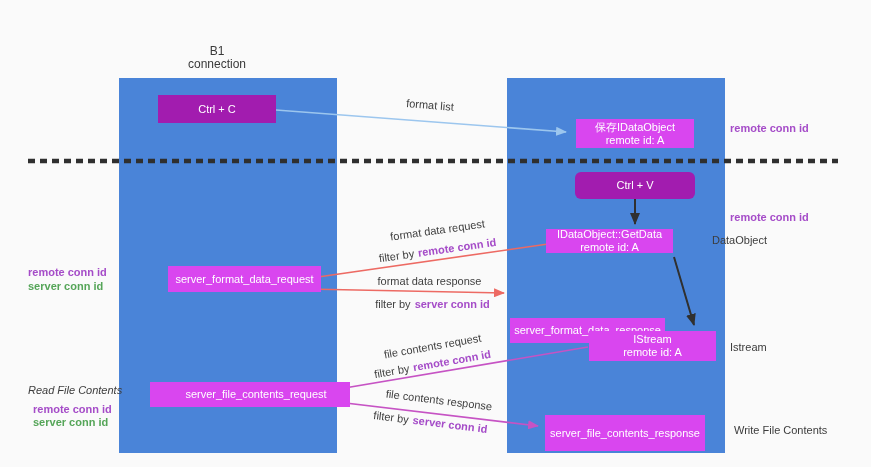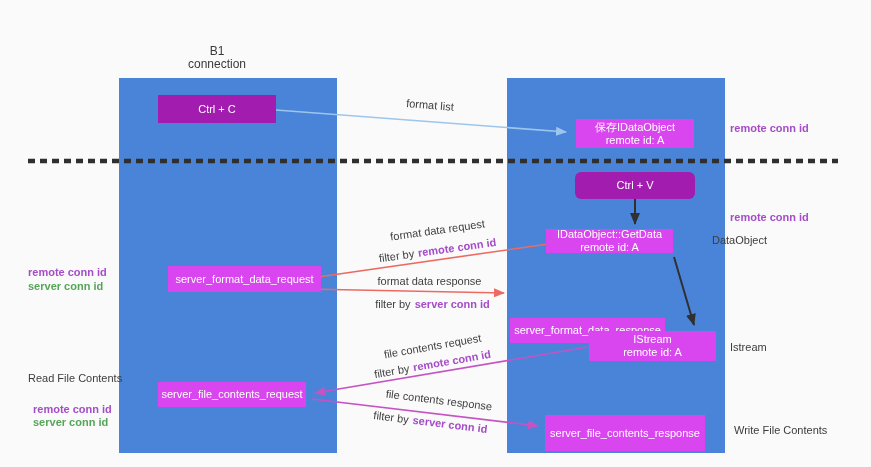--- a/index.html
+++ b/index.html
@@ -88,21 +88,21 @@
 
   <div class="node orange" style="left:510px;top:283px;width:155px;height:25px;margin-top:35px;">
     <div>server_format_data_response</div>
   </div>
 
   <div class="node orange" style="left:589px;top:331px;width:127px;height:30px;">
     <div>IStream</div>
     <div>remote id: A</div>
   </div>
 
-  <div class="node orange" style="left:158px;top:382px;width:148px;height:25px;">
+  <div class="node orange" style="left:150px;top:382px;width:188px;height:25px;padding-left:12px;">
     <div>server_file_contents_request</div>
   </div>
 
   <div class="node orange" style="left:545px;top:415px;width:160px;height:36px;">
     <div>server_file_contents_response</div>
   </div>
 
   <div class="alabel" style="left:365px;top:99px;width:130px;transform:rotate(4.5deg);">format list</div>
 
   <div class="alabel" style="left:380px;top:224px;width:115px;transform:rotate(-8deg);">format data request</div>
@@ -126,17 +126,17 @@
   </div>
 
   <div class="side purple-b" style="left:730px;top:122px;">remote conn id</div>
   <div class="side purple-b" style="left:730px;top:211px;">remote conn id</div>
   <div class="side dark" style="left:712px;top:234px;">DataObject</div>
   <div class="side dark" style="left:730px;top:341px;">Istream</div>
   <div class="side dark" style="left:734px;top:424px;">Write File Contents</div>
 
   <div class="side purple-b" style="left:28px;top:266px;">remote conn id</div>
   <div class="side green-b" style="left:28px;top:280px;">server conn id</div>
-  <div class="side dark" style="left:28px;top:372px;">Read File Contents</div>
+  <div class="side dark" style="left:28px;top:384px;font-style:italic;">Read File Contents</div>
   <div class="side purple-b" style="left:33px;top:403px;">remote conn id</div>
   <div class="side green-b" style="left:33px;top:416px;">server conn id</div>
 
 </div>
 
 </body></html>

